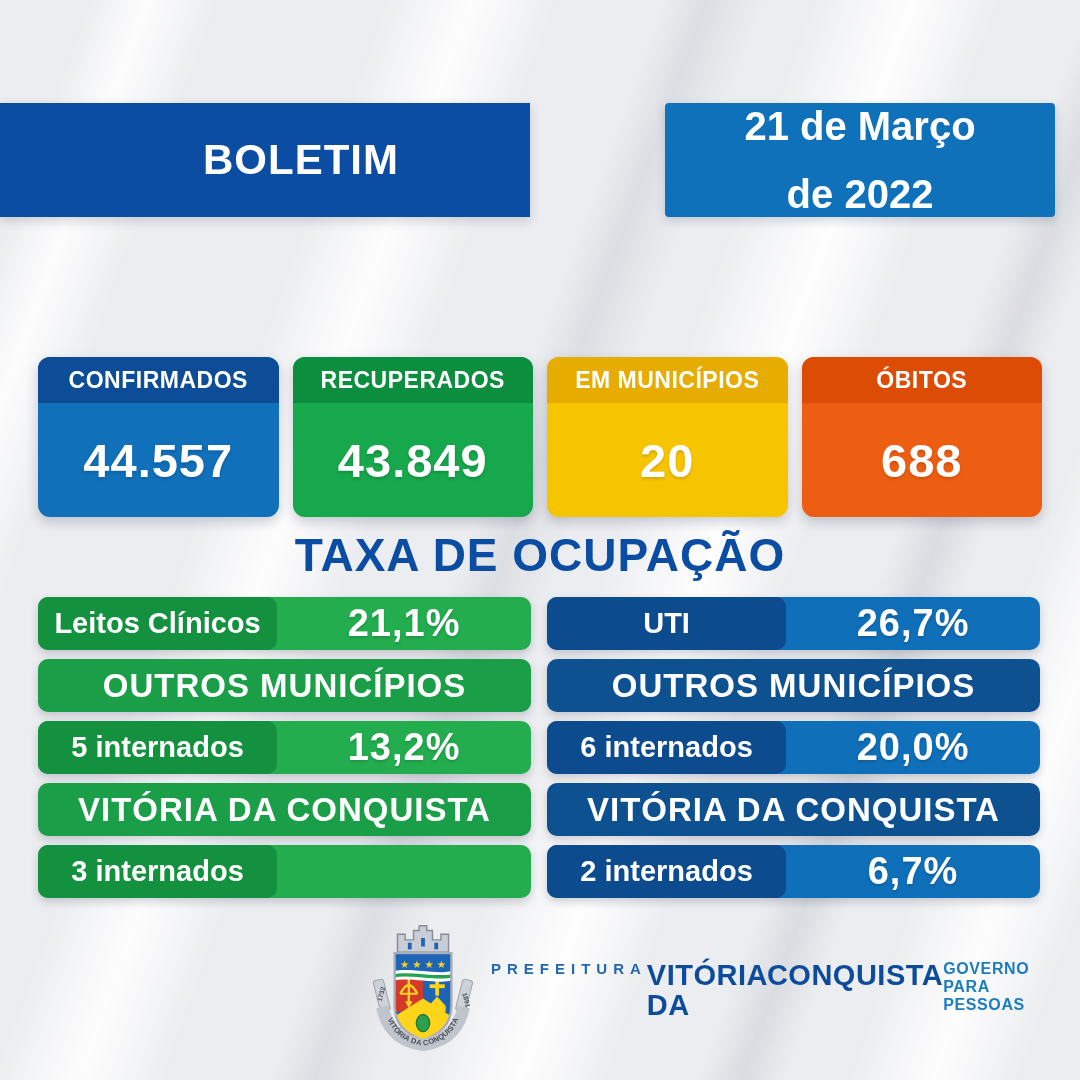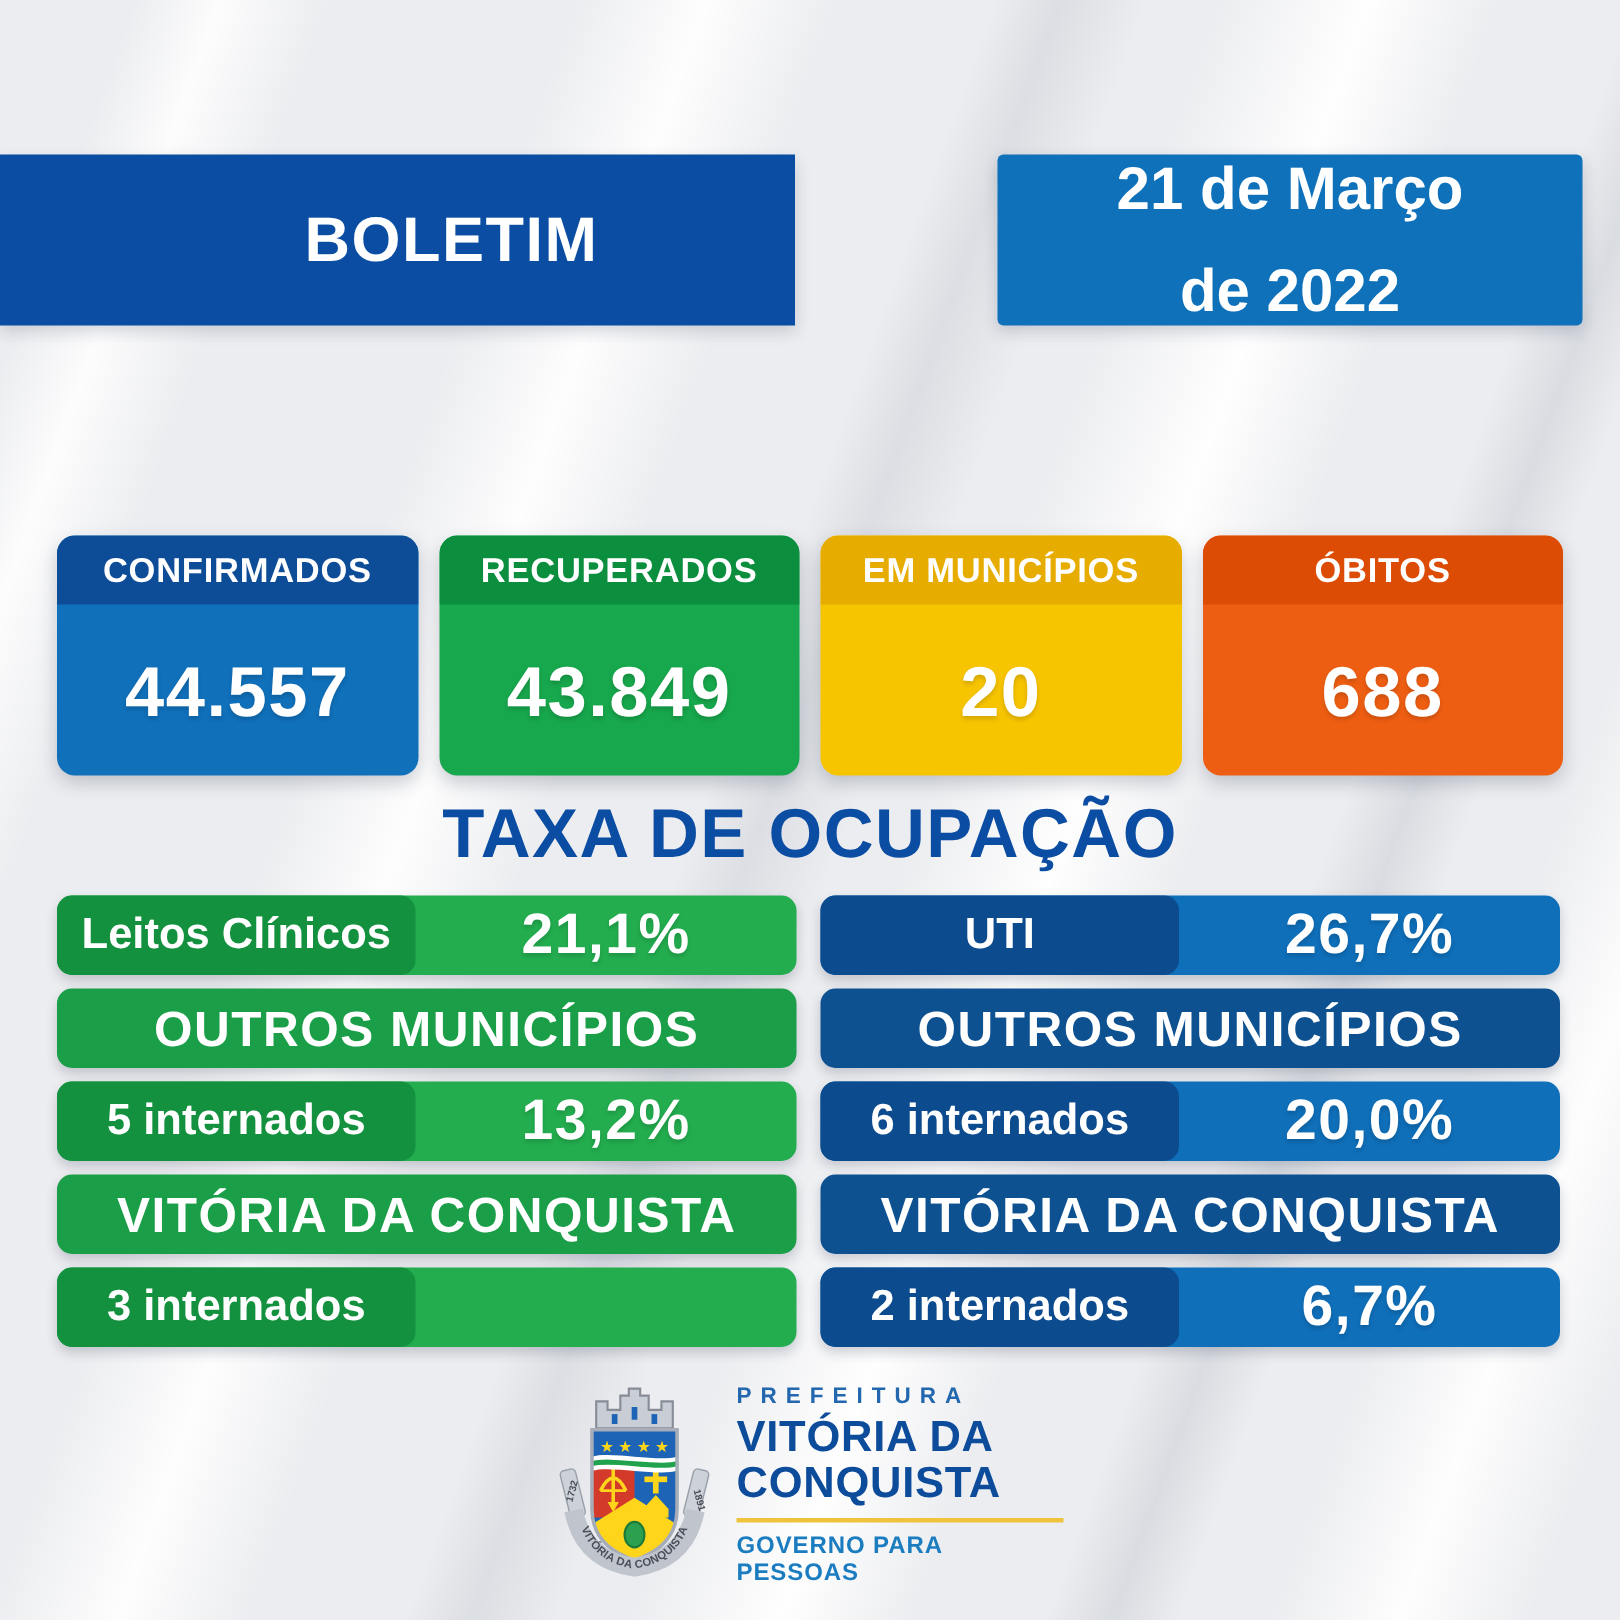--- a/index.html
+++ b/index.html
@@ -62,21 +62,21 @@
        font-weight:bold;font-size:33px;letter-spacing:1px;}
   .t-green .row-split{background:#23ad4f;}
   .t-green .seg-label{background:#14913f;}
   .t-green .row-band{background:#1a9e47;}
   .t-blue  .row-split{background:#0f6fb9;padding-left:40px;}
   .t-blue  .seg-label{background:#0c4b8d;}
   .t-blue  .row-band{background:#0d5191;}
   
   .footer{position:absolute;left:0;top:918px;width:100%;display:flex;
           align-items:center;justify-content:center;gap:16px;}
-  .logo-text{width:218px;display:flex;flex-direction:column;}
+  .logo-text{width:218px;display:flex;flex-direction:row;}
   .logo-pref{font-size:15px;font-weight:bold;letter-spacing:6px;color:#2367ae;margin-bottom:4px;}
   .logo-city{font-size:29px;font-weight:bold;color:#0d4c9b;line-height:1.05;letter-spacing:.5px;}
   .logo-rule{height:3px;background:#f0c33c;margin:8px 0 7px;width:100%;}
   .logo-slogan{font-size:16px;font-weight:bold;color:#1b7dc0;letter-spacing:.6px;}
 </style>
 </head>
 <body>
 
 <div class="canvas">
 

